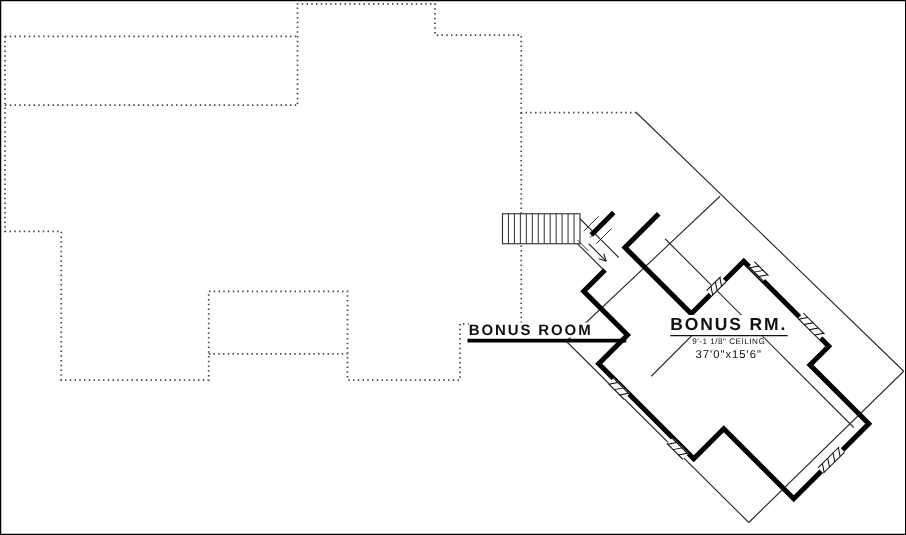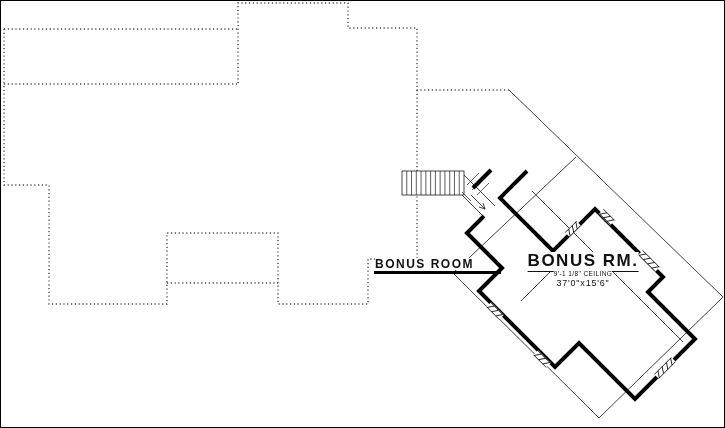--- a/index.html
+++ b/index.html
@@ -113,16 +113,16 @@
         <line x1="-9" y1="3" x2="9" y2="3" class="winline"></line>
         <line x1="-8" y1="3" x2="-4" y2="-3" class="winline"></line>
         <line x1="-2" y1="3" x2="2" y2="-3" class="winline"></line>
         <line x1="4" y1="3" x2="8" y2="-3" class="winline"></line>
       </g>
     </svg>
 
   <div class="lbl" id="callout-label" style="font-size: 12px; top: 257px; left: 374px;">BONUS ROOM</div>
   <div id="callout-line" style="left: 373px; top: 270px; width: 127px;"></div>
 
-  <div class="lbl" id="room-name" style="font-size: 17px; top: 251px; left: 582px; transform: translateX(-50%);">BONUS RM.</div>
+  <div class="lbl" id="room-name" style="font-size: 14px; top: 251px; left: 582px; transform: translateX(-50%);">BONUS RM.</div>
   <div class="lbl" id="ceiling-label" style="font-size: 6.5px; top: 270px; left: 582px; transform: translateX(-50%);">9'-1 1/8" CEILING</div>
   <div class="lbl" id="dims-label" style="font-size: 9px; top: 278px; left: 582px; transform: translateX(-50%);">37'0"x15'6"</div>
 </div>
 
 </body></html>

